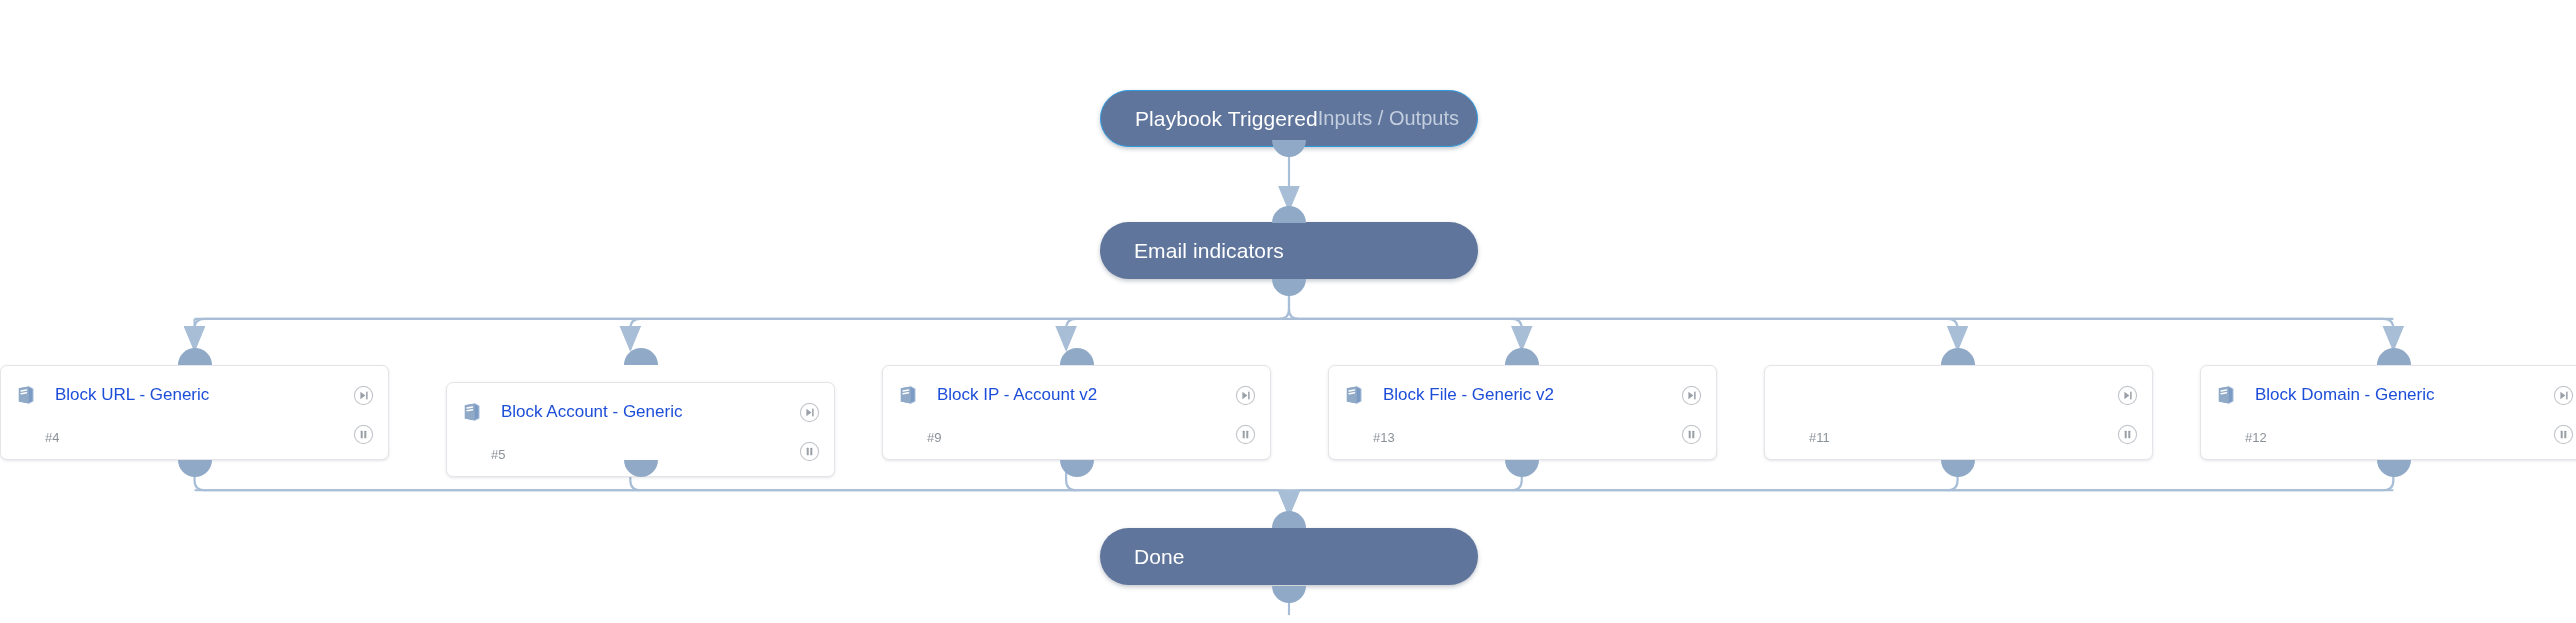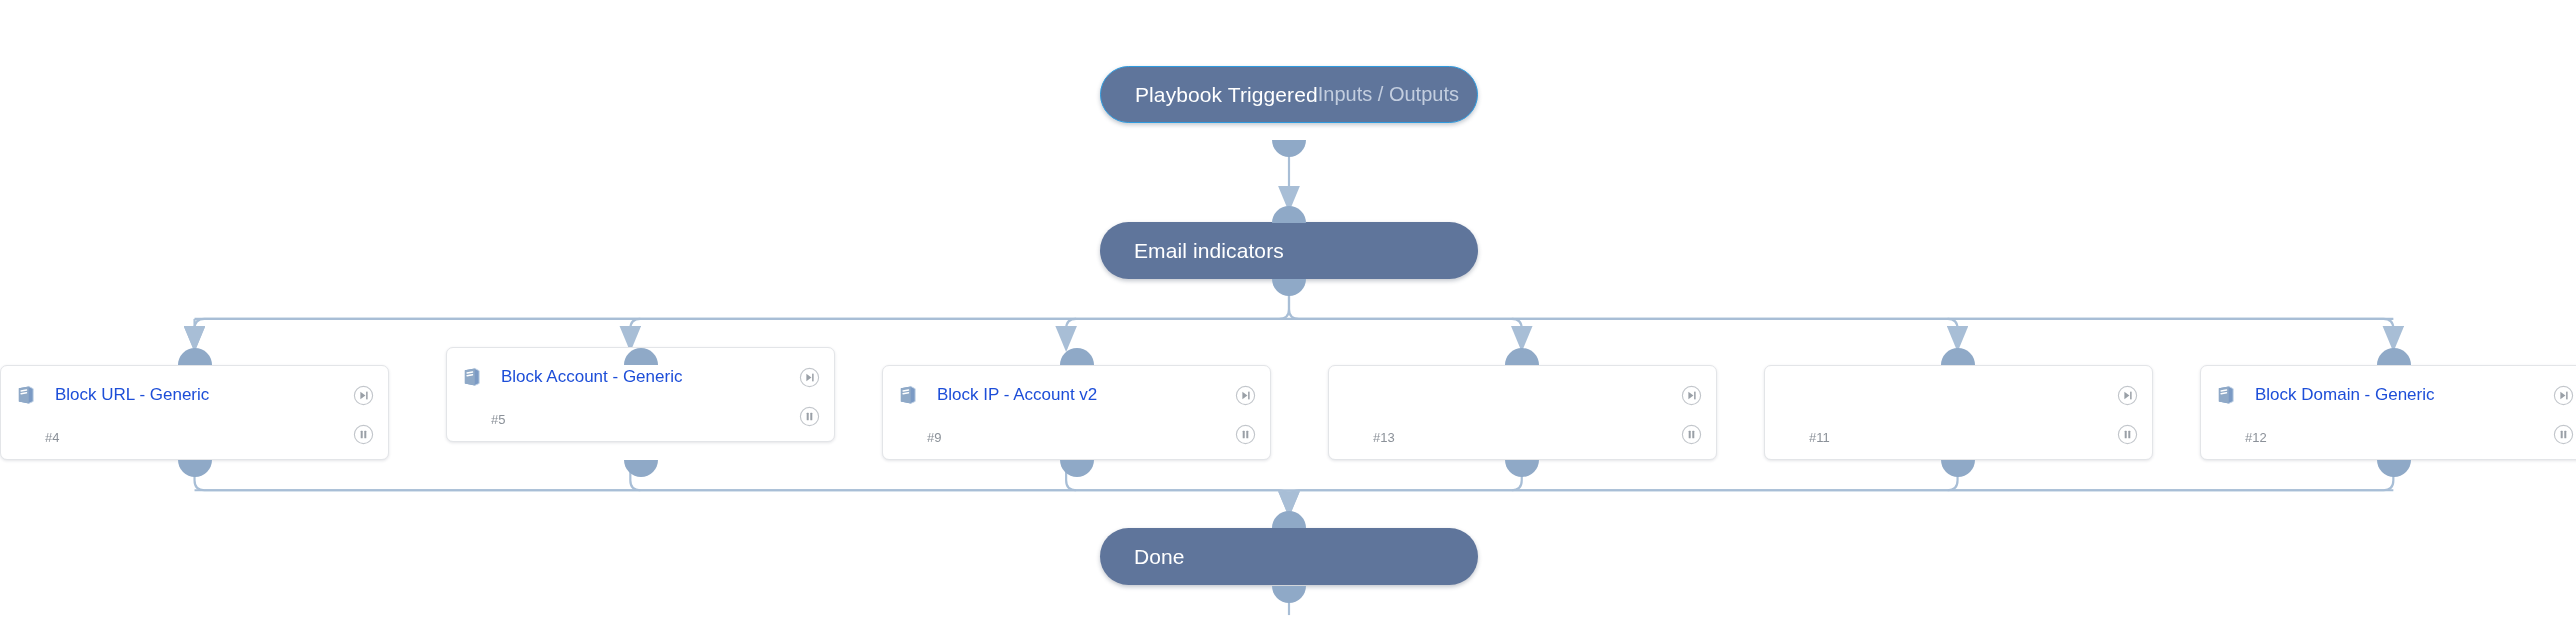--- a/index.html
+++ b/index.html
@@ -157,21 +157,21 @@
       <path d="M1536,469 L1536,485 Q1536,495 1526,495"></path>
       <path d="M1976,469 L1976,485 Q1976,495 1966,495"></path>
       <path d="M2416,469 L2416,485 Q2416,495 2406,495 L1311,495 Q1301,495 1301,505 L1301,519" marker-end="url(#arrow)"></path>
       <path d="M196,495 L2416,495"></path>
 
       <path d="M1301,600 L1301,621"></path>
     </g>
   </svg>
 
   <div class="port bottom" style="left:1272px; top:140px;"></div>
-  <div class="pill accent" style="left:1100px; top:66px; width:378px;justify-content:space-between;">
+  <div class="pill accent" style="left:1100px; top:90px; width:378px;justify-content:space-between;">
     <span class="pill-title">Playbook Triggered</span>
     <span class="pill-sub">Inputs / Outputs</span>
   </div>
 
   <div class="port top" style="left:1272px; top:206px;"></div>
   <div class="pill" style="left:1100px; top:222px; width:378px;">
     <span class="pill-title">Email indicators</span>
   </div>
   <div class="port bottom" style="left:1272px; top:279px;"></div>
 
@@ -195,21 +195,21 @@
           <rect x="15" y="7.6" width="1.7" height="8.8" fill="#9aa0a7"></rect>
         </svg>
         <svg class="ctl pause" viewBox="0 0 24 24">
           <circle cx="12" cy="12" r="10.4" fill="none" stroke="#c2c6cb" stroke-width="1.3"></circle>
           <rect x="8.8" y="7.6" width="2.3" height="8.8" rx="0.6" fill="#9aa0a7"></rect>
           <rect x="12.9" y="7.6" width="2.3" height="8.8" rx="0.6" fill="#9aa0a7"></rect>
         </svg>
       </div>
       <div class="port bottom" style="left: 178px; top: 460px;"></div>
       <div class="port top" style="left: 624px; top: 348px;"></div>
-      <div class="card" style="left: 446px; top: 347px;">
+      <div class="card" style="left: 446px; top: 382px;">
         <div class="card-row-top">
           <svg class="card-icon" viewBox="0 0 24 24">
             <path d="M4.2 4.6 L15 2.6 L19.8 5.2 L19.8 19 L15 21.2 L4.2 19.2 Z" fill="#7b9ac4"></path>
             <path d="M4.2 4.6 L15 2.6 L15 21.2 L4.2 19.2 Z" fill="#8fa9c7"></path>
             <path d="M6.6 7.6 L12.6 6.6" stroke="#ffffff" stroke-width="1.5" stroke-linecap="round"></path>
             <path d="M6.6 10.6 L12.6 9.6" stroke="#ffffff" stroke-width="1.5" stroke-linecap="round"></path>
             <path d="M15 2.6 L19.8 5.2 L19.8 19 L15 21.2" fill="none" stroke="#c3d3e6" stroke-width="1"></path>
           </svg>
           <span class="card-title">Block Account - Generic</span>
         </div>
@@ -246,20 +246,30 @@
         </svg>
         <svg class="ctl pause" viewBox="0 0 24 24">
           <circle cx="12" cy="12" r="10.4" fill="none" stroke="#c2c6cb" stroke-width="1.3"></circle>
           <rect x="8.8" y="7.6" width="2.3" height="8.8" rx="0.6" fill="#9aa0a7"></rect>
           <rect x="12.9" y="7.6" width="2.3" height="8.8" rx="0.6" fill="#9aa0a7"></rect>
         </svg>
       </div>
       <div class="port bottom" style="left: 1060px; top: 460px;"></div>
       <div class="port top" style="left: 1505px; top: 348px;"></div>
       <div class="card" style="left: 1328px; top: 365px;">
+        <div class="card-row-top">
+          <svg class="card-icon" viewBox="0 0 24 24">
+            <path d="M4.2 4.6 L15 2.6 L19.8 5.2 L19.8 19 L15 21.2 L4.2 19.2 Z" fill="#7b9ac4"></path>
+            <path d="M4.2 4.6 L15 2.6 L15 21.2 L4.2 19.2 Z" fill="#8fa9c7"></path>
+            <path d="M6.6 7.6 L12.6 6.6" stroke="#ffffff" stroke-width="1.5" stroke-linecap="round"></path>
+            <path d="M6.6 10.6 L12.6 9.6" stroke="#ffffff" stroke-width="1.5" stroke-linecap="round"></path>
+            <path d="M15 2.6 L19.8 5.2 L19.8 19 L15 21.2" fill="none" stroke="#c3d3e6" stroke-width="1"></path>
+          </svg>
+          <span class="card-title">Block File - Generic v2</span>
+        </div>
         <span class="card-num">#13</span>
         <svg class="ctl skip" viewBox="0 0 24 24">
           <circle cx="12" cy="12" r="10.4" fill="none" stroke="#c2c6cb" stroke-width="1.3"></circle>
           <path d="M8.4 7.6 L14.2 12 L8.4 16.4 Z" fill="#9aa0a7"></path>
           <rect x="15" y="7.6" width="1.7" height="8.8" fill="#9aa0a7"></rect>
         </svg>
         <svg class="ctl pause" viewBox="0 0 24 24">
           <circle cx="12" cy="12" r="10.4" fill="none" stroke="#c2c6cb" stroke-width="1.3"></circle>
           <rect x="8.8" y="7.6" width="2.3" height="8.8" rx="0.6" fill="#9aa0a7"></rect>
           <rect x="12.9" y="7.6" width="2.3" height="8.8" rx="0.6" fill="#9aa0a7"></rect>

